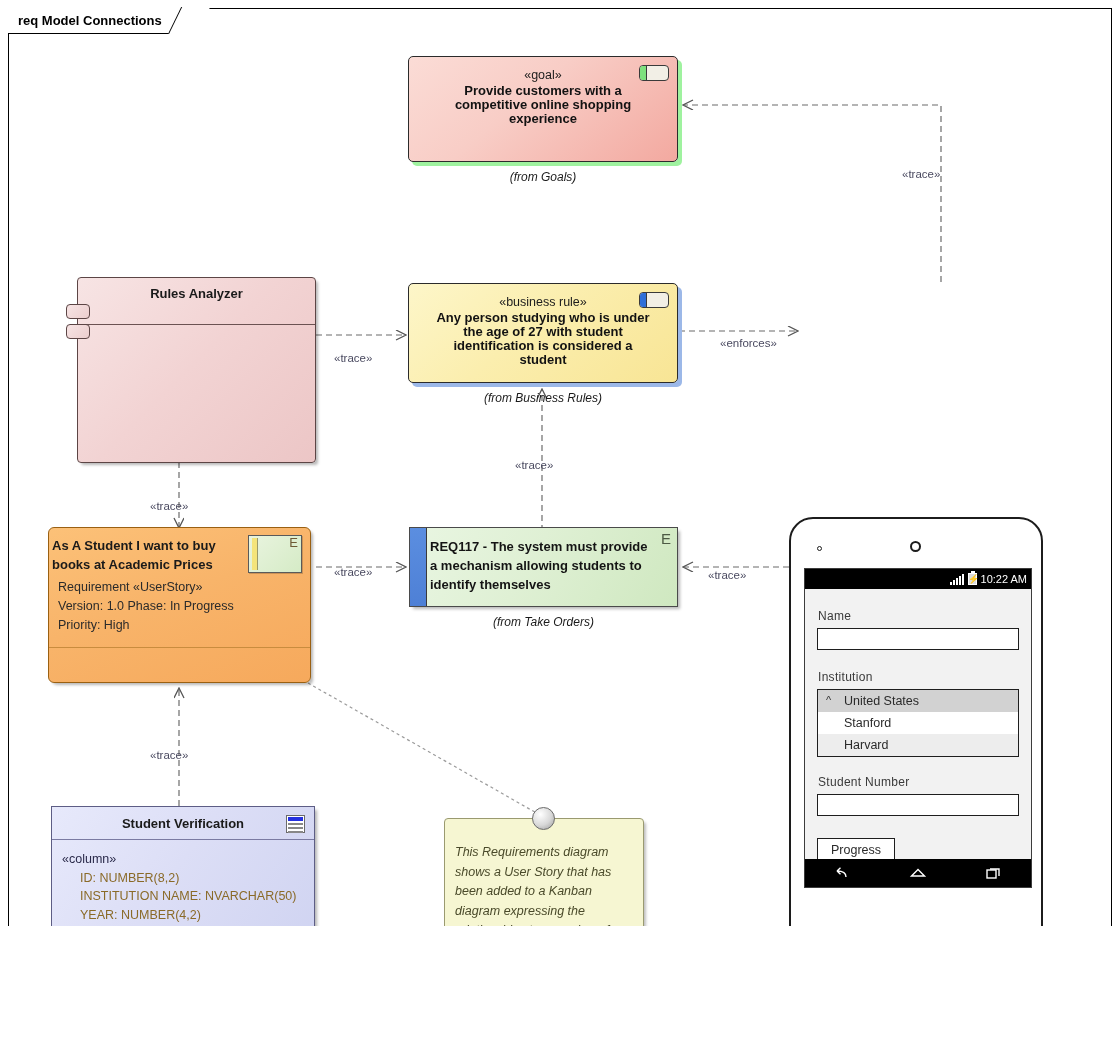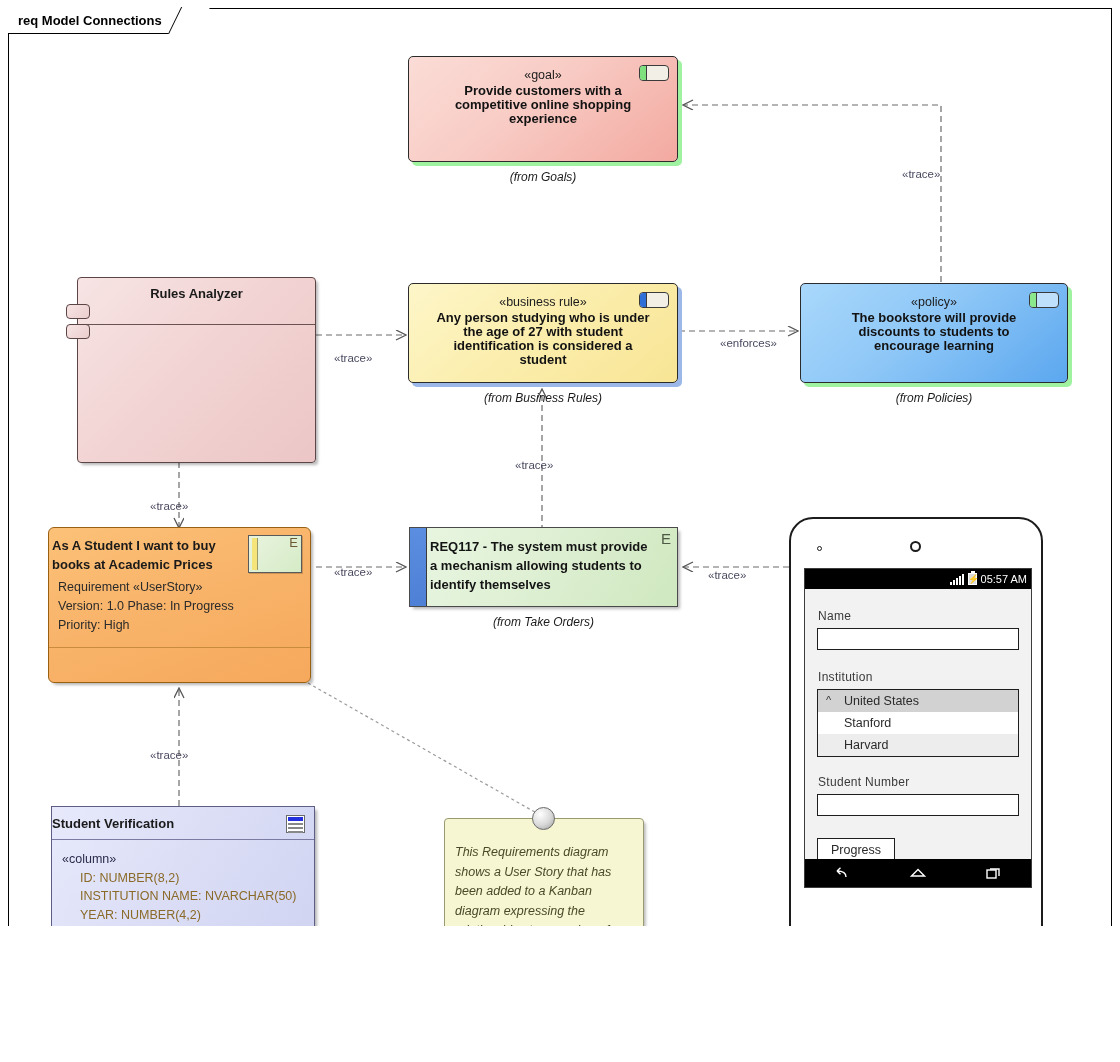--- a/index.html
+++ b/index.html
@@ -221,20 +221,21 @@
   }
 
   
   .tablebox {
     position: relative;
     border: 1px solid #5d5d85;
     background: linear-gradient(125deg,#e7e9fb 0%, #dcdef6 45%, #cfd3f1 100%);
     box-shadow: 3px 3px 3px -1px rgba(0,0,0,0.3);
   }
   .tablebox .tb-title {
+    text-align: center;
     font-size: 13px; font-weight: bold; color: #1a1a1a;
     padding: 9px 0 8px;
     border-bottom: 1px solid #7a7aa2;
   }
   .tablebox .tb-body {
     padding: 10px 8px 12px 10px;
     font-size: 12.5px;
     line-height: 18.5px;
   }
   .tablebox .stereo-col { color: #2a2a4a; }
@@ -440,31 +441,20 @@
          background:linear-gradient(140deg,#fdf6c9 0%, #fbeeae 45%, #f8e595 100%);">
       <div class="pill">
         <i style="background:#2f6fd8;"></i>
       </div>
       <div class="stereo">«business rule»</div>
       <div class="body" style="padding:0 8px;">Any person studying who is under the age of 27 with student identification is considered a student</div>
     </div>
     <div class="fromlabel" style="top:108px;">(from Business Rules)</div>
   </div>
 
-  <div class="node" style="left:800px; top:283px; width:268px;">
-    <div class="reqbox shadow-green" style="height:100px;
-         background:linear-gradient(140deg,#a9d8fb 0%, #8ec7f7 45%, #5ba7ef 100%);">
-      <div class="pill" style="background:#bfe0fb;">
-        <i style="background:#8ce88c;"></i>
-      </div>
-      <div class="stereo">«policy»</div>
-      <div class="body" style="padding:0 22px;">The bookstore will provide discounts to students to encourage learning</div>
-    </div>
-    <div class="fromlabel" style="top:108px;">(from Policies)</div>
-  </div>
 
   <div class="node" style="left:77px; top:277px; width:239px; height:186px;">
     <div class="component" style="width:239px; height:186px;">
       <div class="c-title">Rules Analyzer</div>
       <div class="c-sep"></div>
       <div class="port" style="top:26px;"></div>
       <div class="port" style="top:46px;"></div>
     </div>
   </div>
 
@@ -529,21 +519,21 @@
 
         <div class="statusbar">
           <div class="bars">
             <i></i>
               <i></i>
               <i></i>
               <i></i>
               <i></i>
           </div>
           <div class="batt">⚡</div>
-          <span>05:57 AM</span>
+          <span>10:22 AM</span>
         </div>
 
         <div class="form">
 
           <div class="flabel">Name</div>
           <div class="finput"></div>
 
           <div class="flabel" style="margin-top:20px;">Institution</div>
           <div class="dropdown">
             <div class="opt sel">

